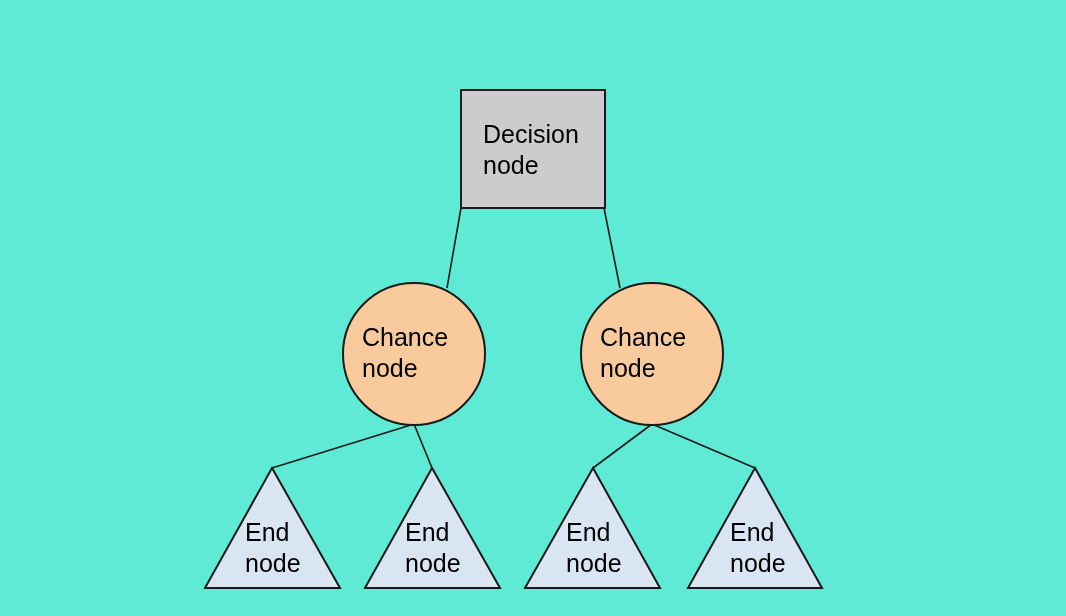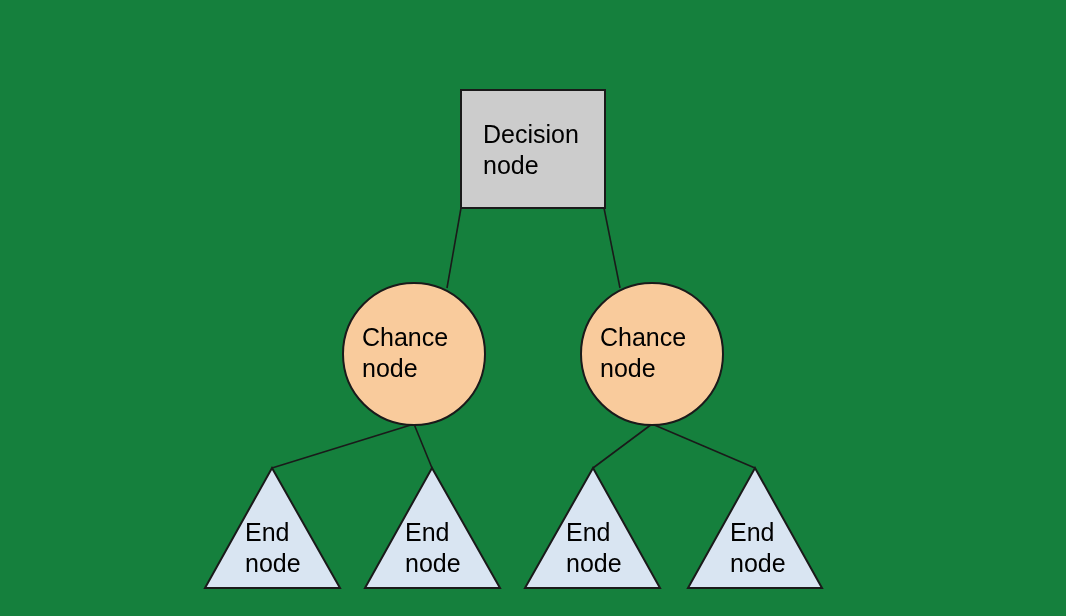--- a/index.html
+++ b/index.html
@@ -11,21 +11,21 @@
   body {
     width: 1066px;
     height: 616px;
     font-family: "Liberation Sans", sans-serif;
     overflow: hidden;
   }
   #diagram-root {
     position: relative;
     width: 1066px;
     height: 616px;
-    background: #15803d;
+    background: #5eead4;
   }
   #diagram-svg {
     position: absolute;
     top: 0;
     left: 0;
     width: 1066px;
     height: 616px;
   }
   .node-label {
     font-family: "Liberation Sans", sans-serif;

